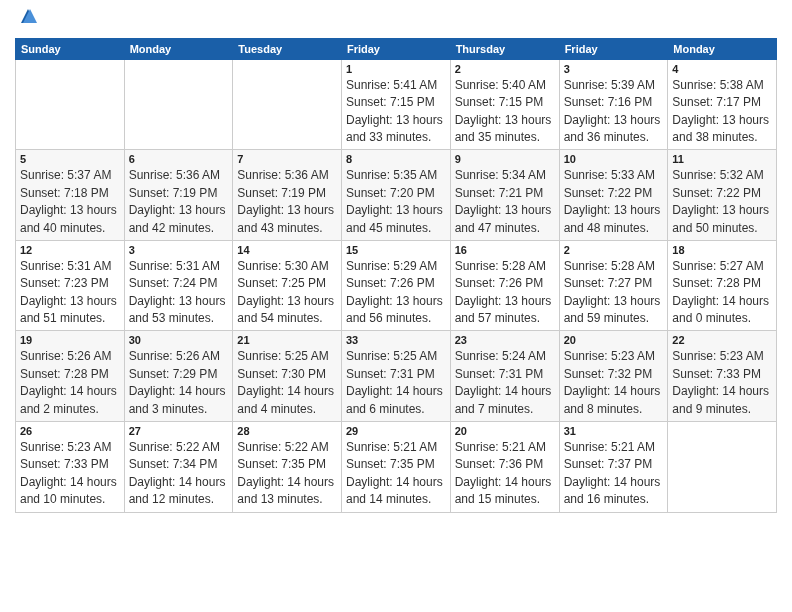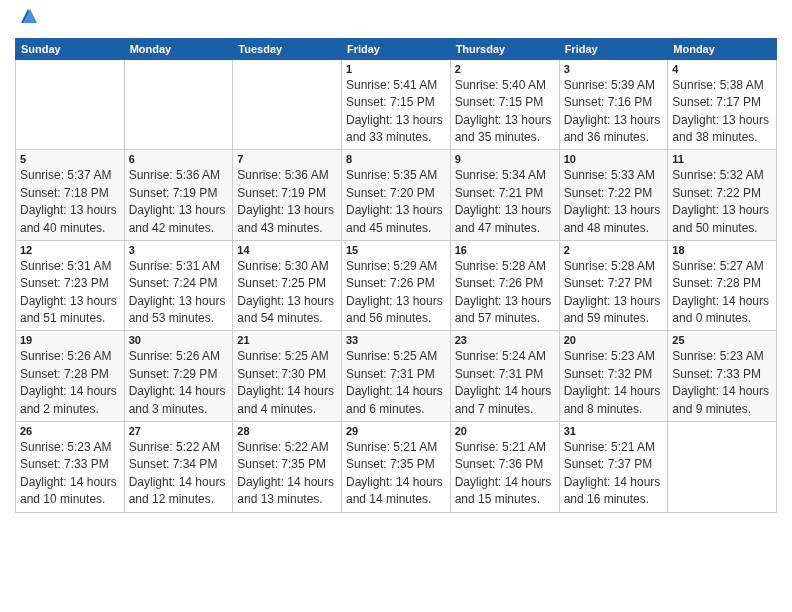--- a/index.html
+++ b/index.html
@@ -217,21 +217,21 @@
           </td>
           <td>
             <span class="day-number">23</span>
             <div class="day-info">Sunrise: 5:24 AM<br>Sunset: 7:31 PM<br>Daylight: 14 hours<br>and 7 minutes.</div>
           </td>
           <td>
             <span class="day-number">20</span>
             <div class="day-info">Sunrise: 5:23 AM<br>Sunset: 7:32 PM<br>Daylight: 14 hours<br>and 8 minutes.</div>
           </td>
           <td>
-            <span class="day-number">25</span>
+            <span class="day-number">22</span>
             <div class="day-info">Sunrise: 5:23 AM<br>Sunset: 7:33 PM<br>Daylight: 14 hours<br>and 9 minutes.</div>
           </td>
         </tr>
         <tr>
           <td>
             <span class="day-number">26</span>
             <div class="day-info">Sunrise: 5:23 AM<br>Sunset: 7:33 PM<br>Daylight: 14 hours<br>and 10 minutes.</div>
           </td>
           <td>
             <span class="day-number">27</span>

